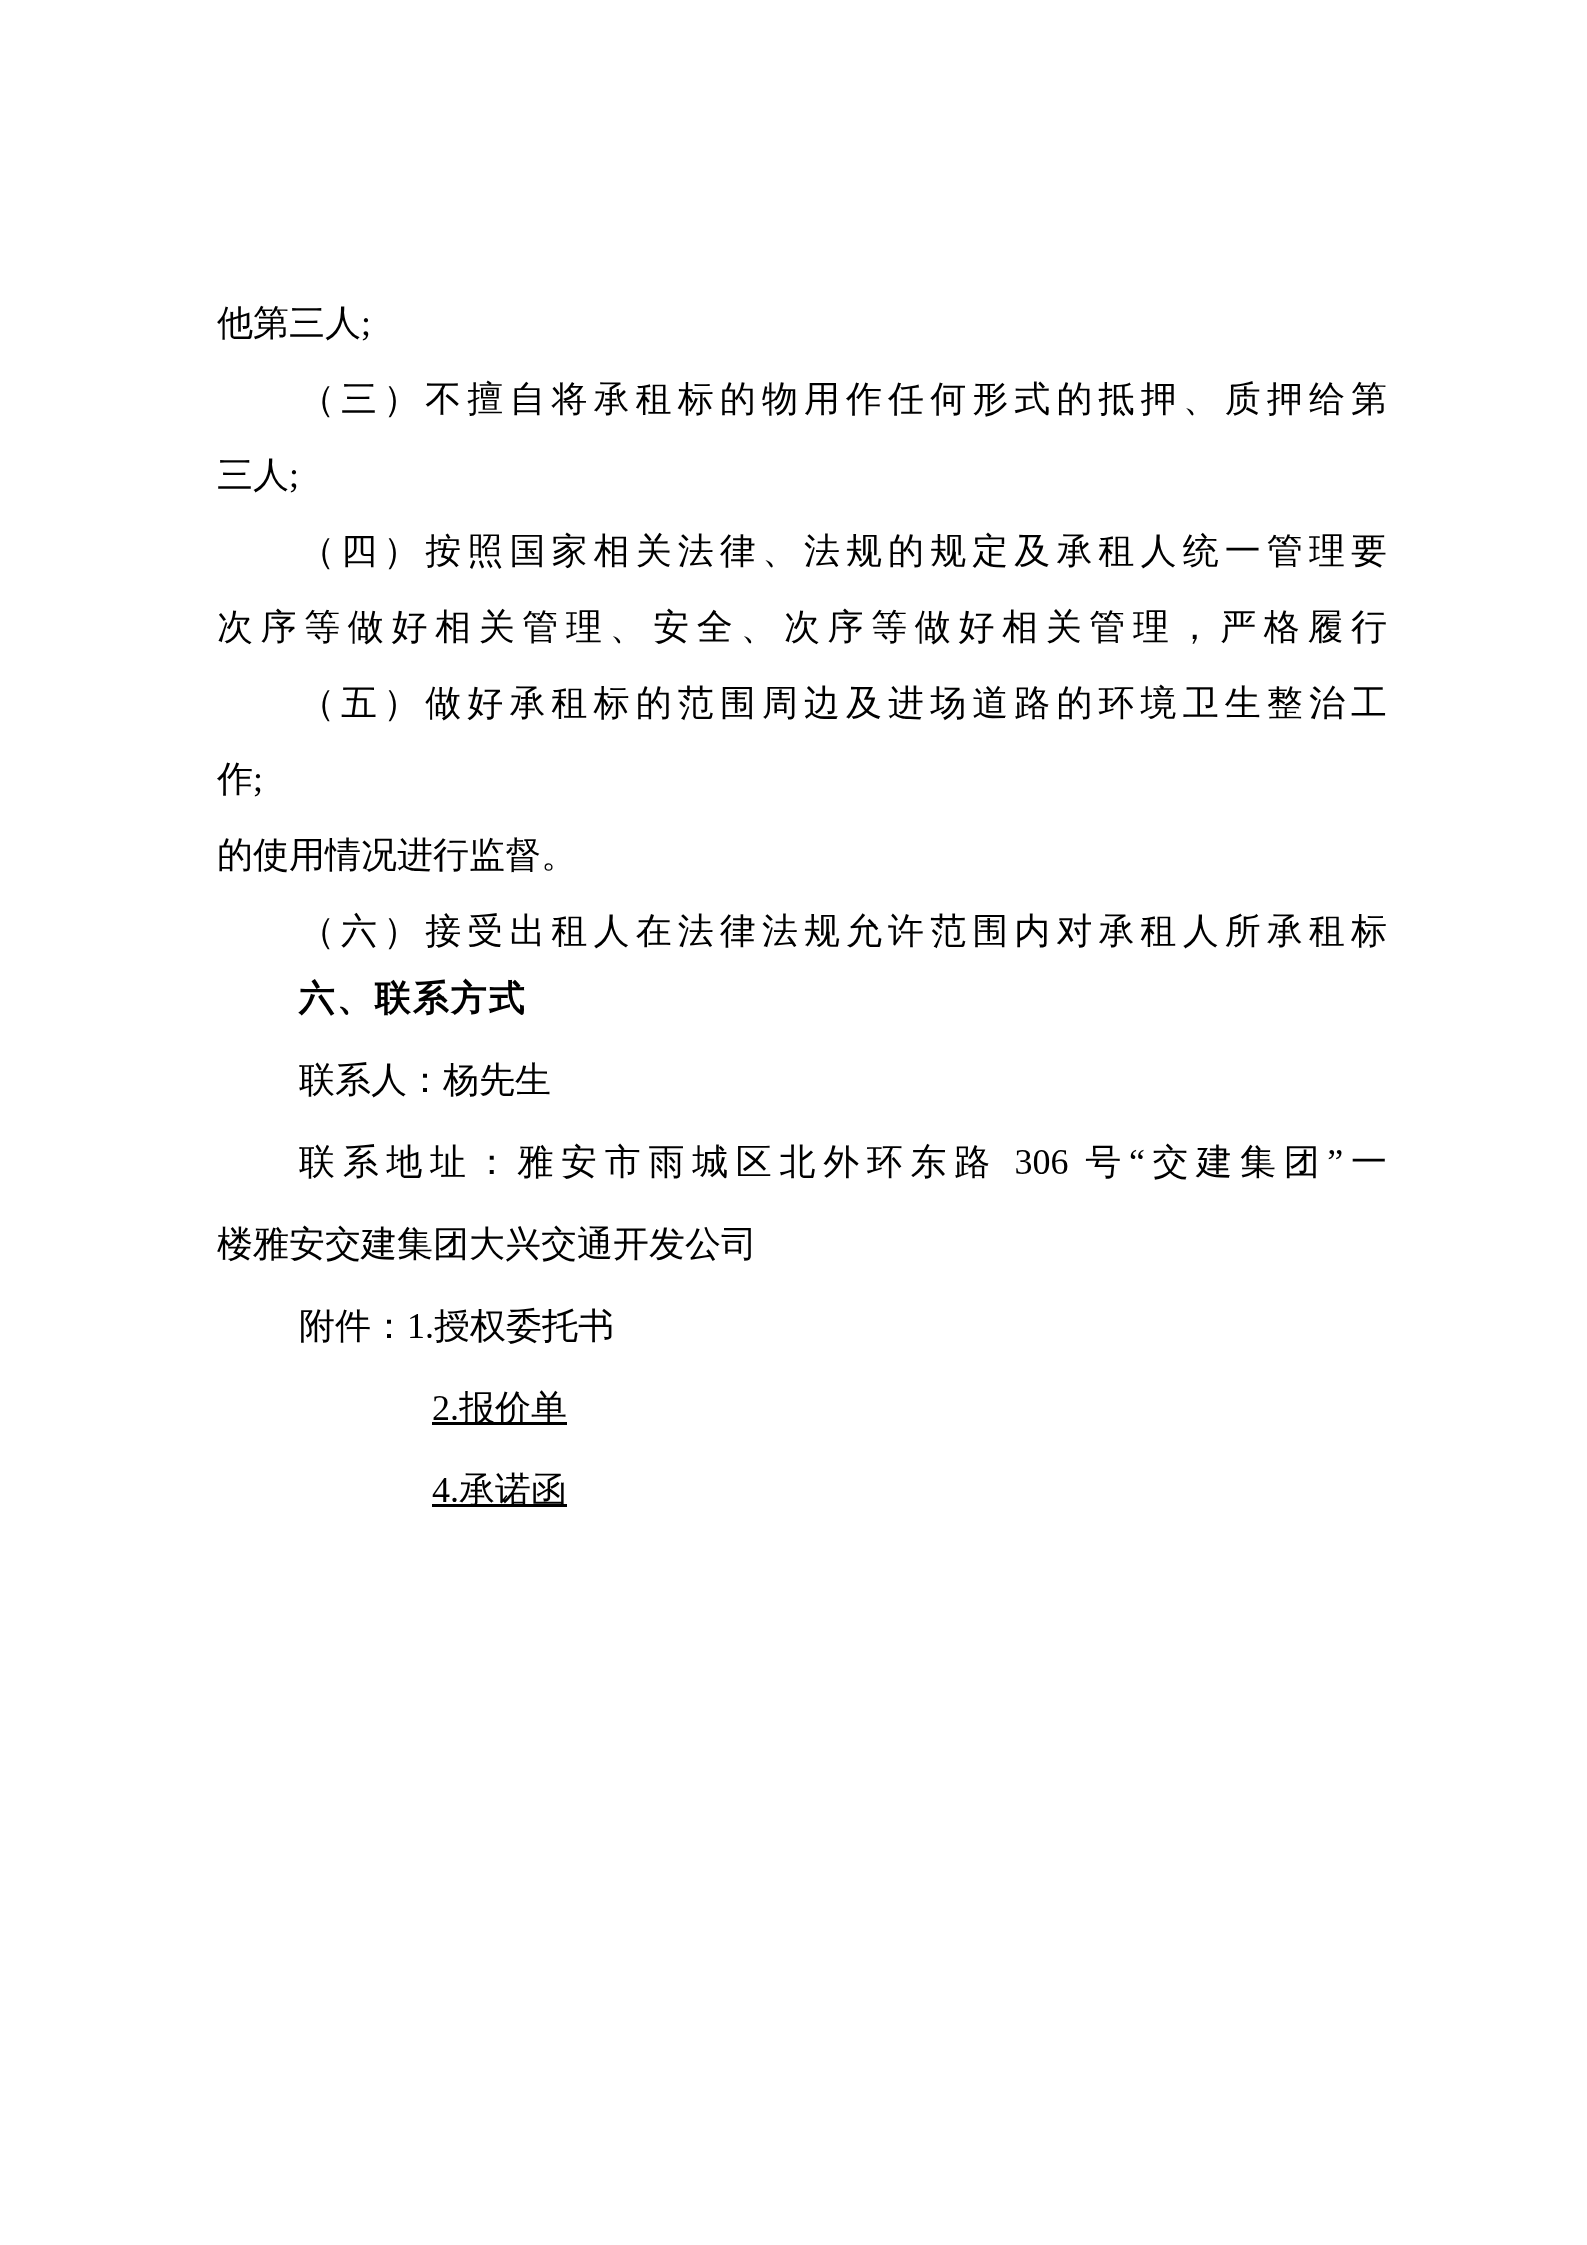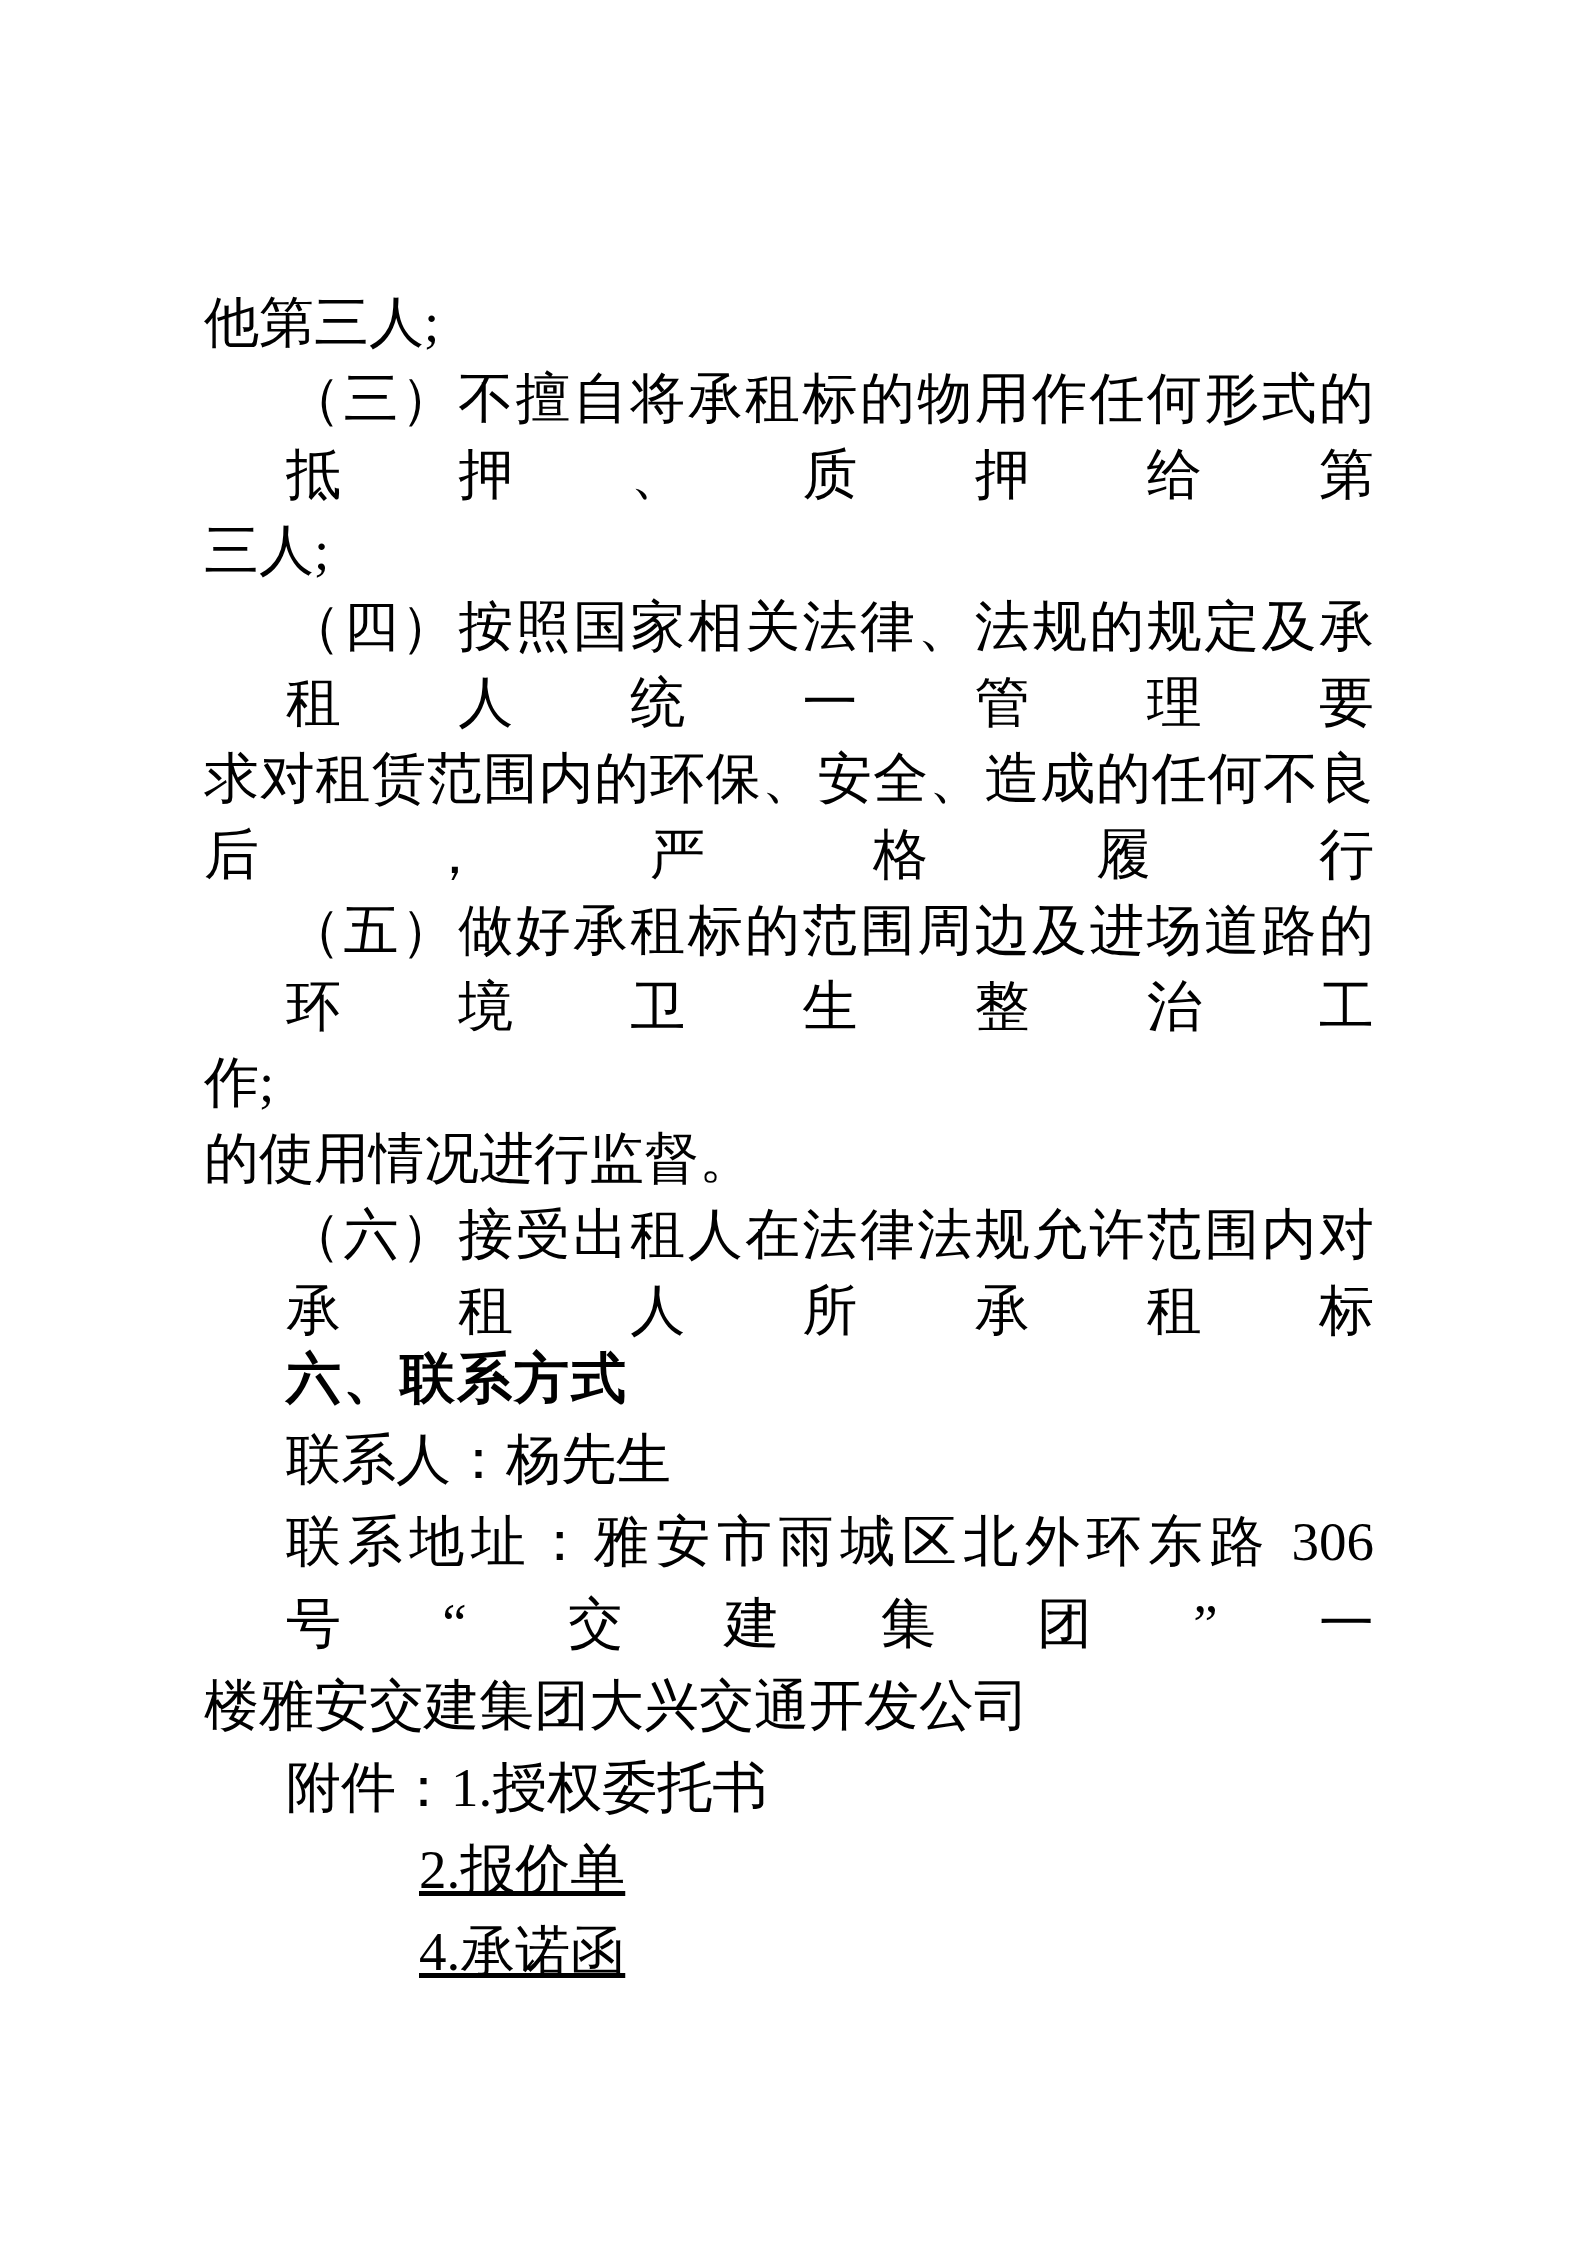--- a/index.html
+++ b/index.html
@@ -11,24 +11,24 @@
     position: relative;
     width: 1587px;
     height: 2245px;
     background: #ffffff;
     color: #000000;
     overflow: hidden;
     font-family: "Liberation Serif", "DejaVu Serif", serif;
   }
   .content {
     position: absolute;
-    left: 204px;
+    left: 217px;
     top: 285px;
     width: 1170px;
-    font-size: 55px;
+    font-size: 36px;
     color: #000000;
   }
   .sec-a .ln { line-height: 76px; }
   .sec-b { margin-top: -12px; }
   .sec-b .ln { line-height: 82px; }
   .ln {
     white-space: nowrap;
     text-align: left;
   }
   
@@ -52,21 +52,21 @@
 <body>
 
 <div class="page">
   <div class="content">
 
     <div class="sec-a">
       <div class="ln">他第三人;</div>
       <div class="ln ind2 j">（三）不擅自将承租标的物用作任何形式的抵押、质押给第</div>
       <div class="ln">三人;</div>
       <div class="ln ind2 j">（四）按照国家相关法律、法规的规定及承租人统一管理要</div>
-      <div class="ln j">求对租赁范围内的环保、安全、造成的任何不良后，严格履行</div>
+      <div class="ln j">次序等做好相关管理、安全、次序等做好相关管理，严格履行</div>
       <div class="ln ind2 j">（五）做好承租标的范围周边及进场道路的环境卫生整治工</div>
       <div class="ln">作;</div>
       <div class="ln">的使用情况进行监督。</div>
       <div class="ln ind2 j">（六）接受出租人在法律法规允许范围内对承租人所承租标</div>
     </div>
 
     <div class="sec-b">
       <div class="ln ind2 heading">六、联系方式</div>
       <div class="ln ind2">联系人：杨先生</div>
       <div class="ln ind2 j">联系地址：雅安市雨城区北外环东路 306 号“交建集团”一</div>

